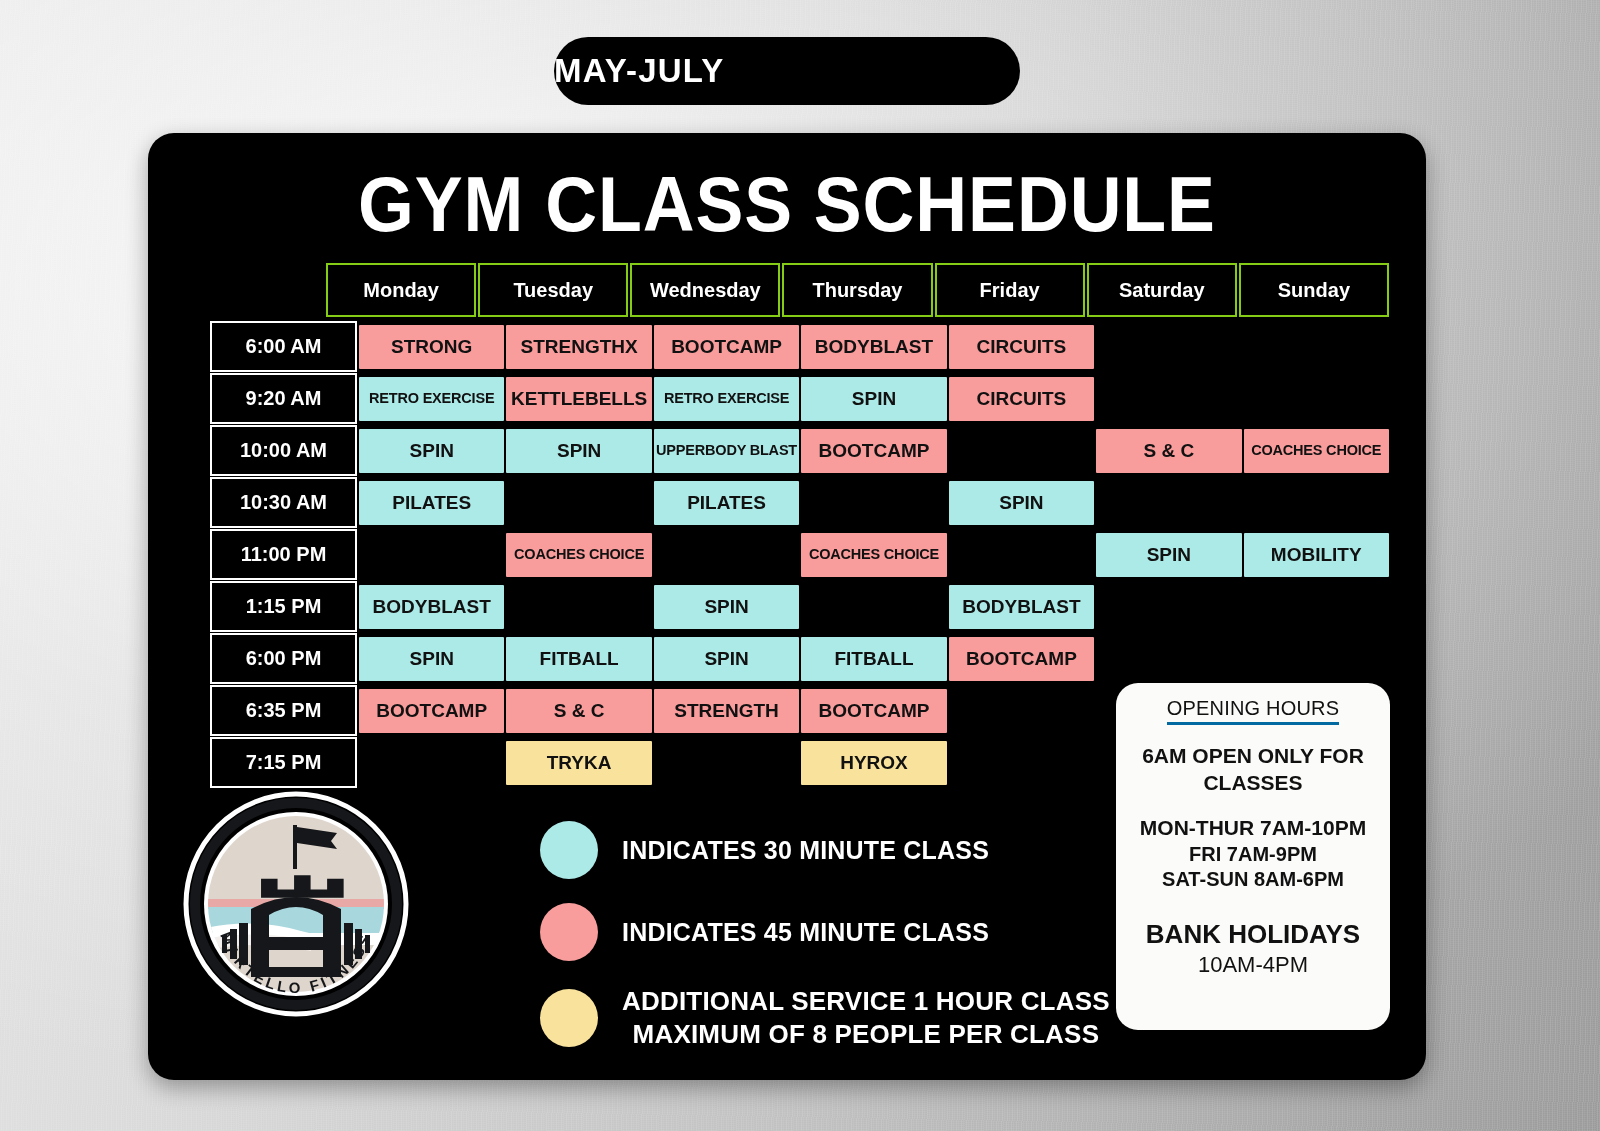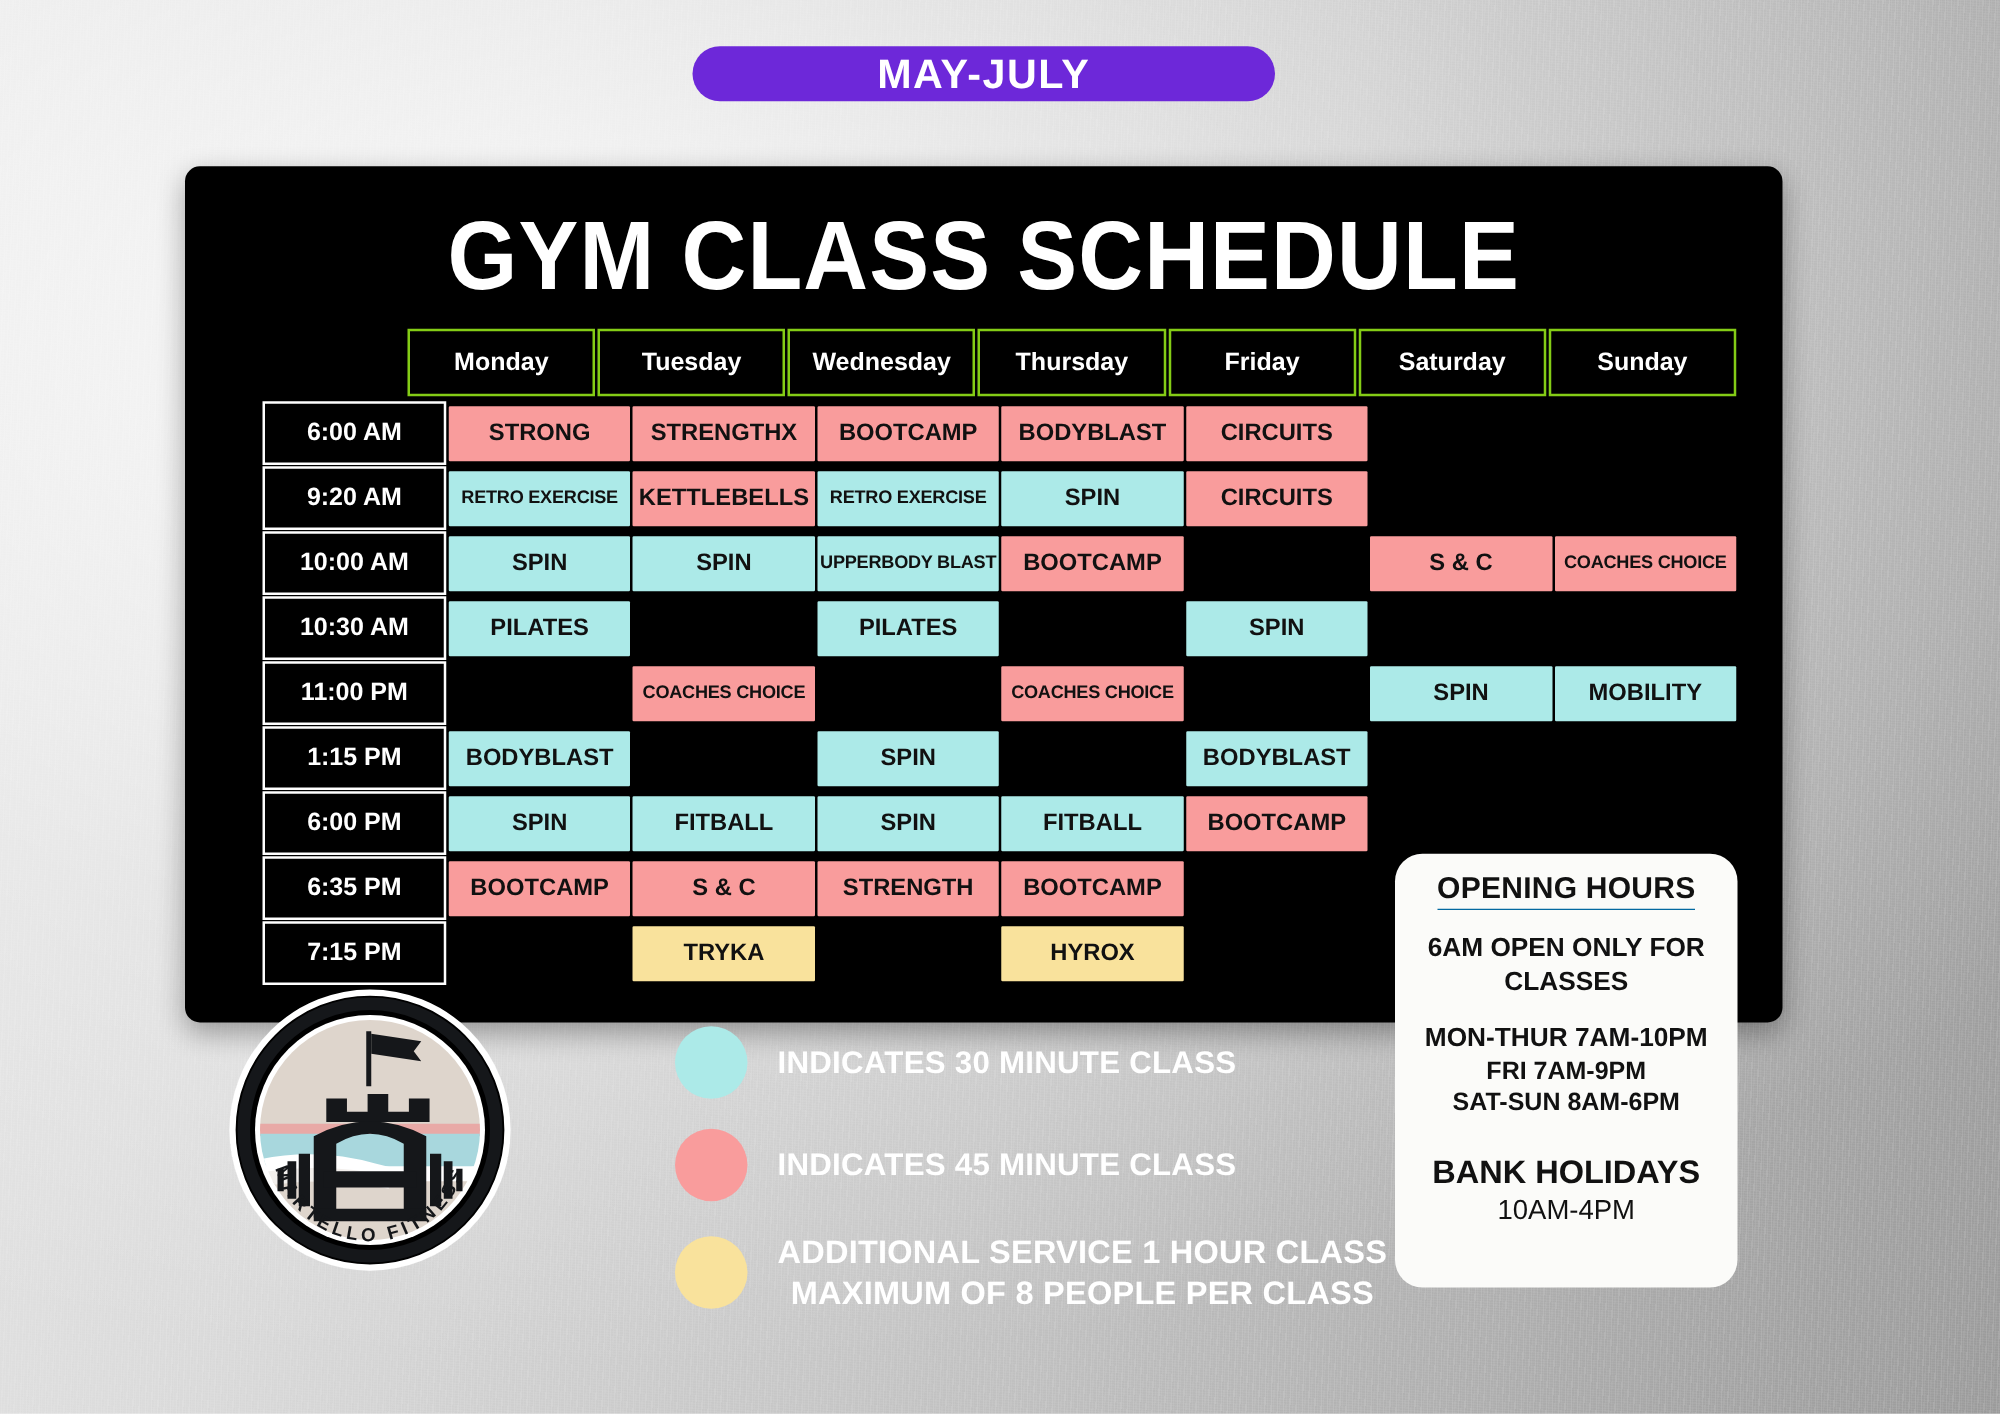--- a/index.html
+++ b/index.html
@@ -27,44 +27,44 @@
       repeating-linear-gradient(3deg, rgba(0,0,0,0.04) 0px, rgba(0,0,0,0.04) 1px, rgba(255,255,255,0.10) 1px, rgba(255,255,255,0.10) 2px);
     mix-blend-mode: overlay;
   }
 
   
   #period-pill {
     position: absolute;
     left: 554px;
     top: 37px;
     width: 466px;
-    height: 44px;
-    background: #6d28d9;
+    height: 68px;
+    background: #000000;
     border-radius: 34px;
     display: flex;
     align-items: center;
-    justify-content: center;
+    justify-content: flex-start;
     z-index: 5;
   }
   #period-pill .pill-text {
     color: #ffffff;
     font-size: 33px;
     font-weight: bold;
     letter-spacing: 1.2px;
   }
 
   
   #schedule-card {
     position: absolute;
     left: 148px;
     top: 133px;
     width: 1278px;
-    height: 685px;
+    height: 947px;
     background: #000000;
-    border-radius: 12px;
+    border-radius: 26px;
     box-shadow: 0 8px 22px rgba(0,0,0,0.33);
   }
 
   #page-title {
     position: absolute;
     left: 0;
     top: 26px;
     width: 100%;
     text-align: center;
     color: #ffffff;
@@ -196,23 +196,23 @@
     width: 274px;
     height: 347px;
     background: #fbfbf9;
     border-radius: 22px;
     box-sizing: border-box;
     padding: 14px 12px 10px 12px;
     text-align: center;
     color: #111111;
   }
   #oh-title {
-    font-size: 24px;
-    font-weight: bold;
-    border-bottom: 1px solid #0369a1;
+    font-size: 20px;
+    font-weight: normal;
+    border-bottom: 3px solid #0369a1;
     display: inline-block;
     padding-bottom: 2px;
     letter-spacing: 0.2px;
   }
   .oh-block { margin-top: 18px; }
   .oh-line {
     font-size: 21px;
     font-weight: bold;
     line-height: 1.28;
   }

